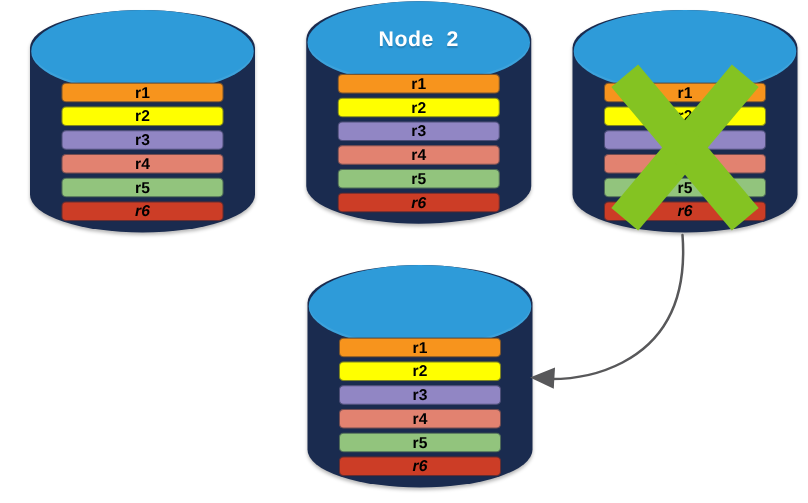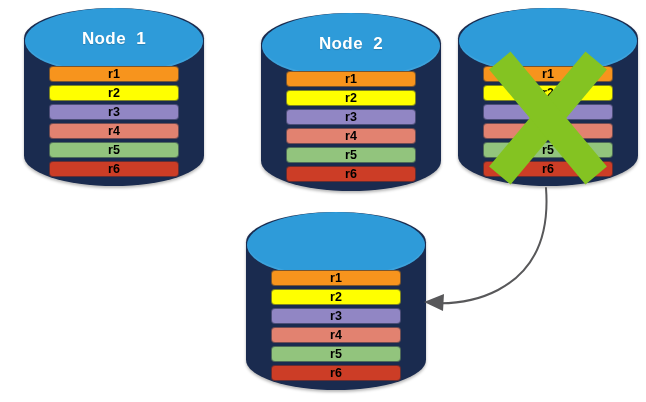--- a/index.html
+++ b/index.html
@@ -78,21 +78,21 @@
     border: 1px solid rgba(20,32,58,0.55);
     box-sizing: border-box;
     display: flex;
     align-items: center;
     justify-content: center;
     font-weight: bold;
     font-size: 12.5px;
     color: #000000;
     line-height: 1;
   }
-  .bar:last-child { margin-bottom: 0; }
+  .bar:last-child { margin-bottom: 0; font-style: italic; }
 
   
   .cross {
     position: absolute;
     z-index: 6;
     pointer-events: none;
   }
   .cross-bar {
     position: absolute;
     left: 50%;
@@ -118,44 +118,43 @@
   }
 </style>
 </head>
 <body>
 
 <div id="canvas">
 
   <div class="node" style="left:24px; top:8px; width:180px; height:178px;">
     <div class="cyl-body"></div>
     <div class="cyl-top"></div>
-    <div class="cyl-title">Node  1</div>
-    <div class="bars" style="top:58px;">
-      <div class="bar" style="background:#f7941d;">
-        <span>r1</span>
-      </div>
-      <div class="bar" style="background:#ffff00;">
-        <span>r2</span>
-      </div>
-      <div class="bar" style="background:#9186c4;">
-        <span>r3</span>
-      </div>
-      <div class="bar" style="background:#e28270;">
-        <span>r4</span>
-      </div>
-      <div class="bar" style="background:#92c47d;">
-        <span>r5</span>
-      </div>
-      <div class="bar" style="background:#cc3d26;">
-        <span>r6</span>
-      </div>
-    </div>
-  </div>
-
-  <div class="node" style="left:245px; top:13px; width:180px; height:178px;margin-left:16px;">
+    <div class="bars" style="top:58px;">
+      <div class="bar" style="background:#f7941d;">
+        <span>r1</span>
+      </div>
+      <div class="bar" style="background:#ffff00;">
+        <span>r2</span>
+      </div>
+      <div class="bar" style="background:#9186c4;">
+        <span>r3</span>
+      </div>
+      <div class="bar" style="background:#e28270;">
+        <span>r4</span>
+      </div>
+      <div class="bar" style="background:#92c47d;">
+        <span>r5</span>
+      </div>
+      <div class="bar" style="background:#cc3d26;">
+        <span>r6</span>
+      </div>
+    </div>
+  </div>
+
+  <div class="node" style="left:245px; top:1px; width:180px; height:178px;">
     <div class="cyl-body"></div>
     <div class="cyl-top"></div>
     <div class="cyl-title">Node  2</div>
     <div class="bars" style="top:58px;">
       <div class="bar" style="background:#f7941d;">
         <span>r1</span>
       </div>
       <div class="bar" style="background:#ffff00;">
         <span>r2</span>
       </div>

